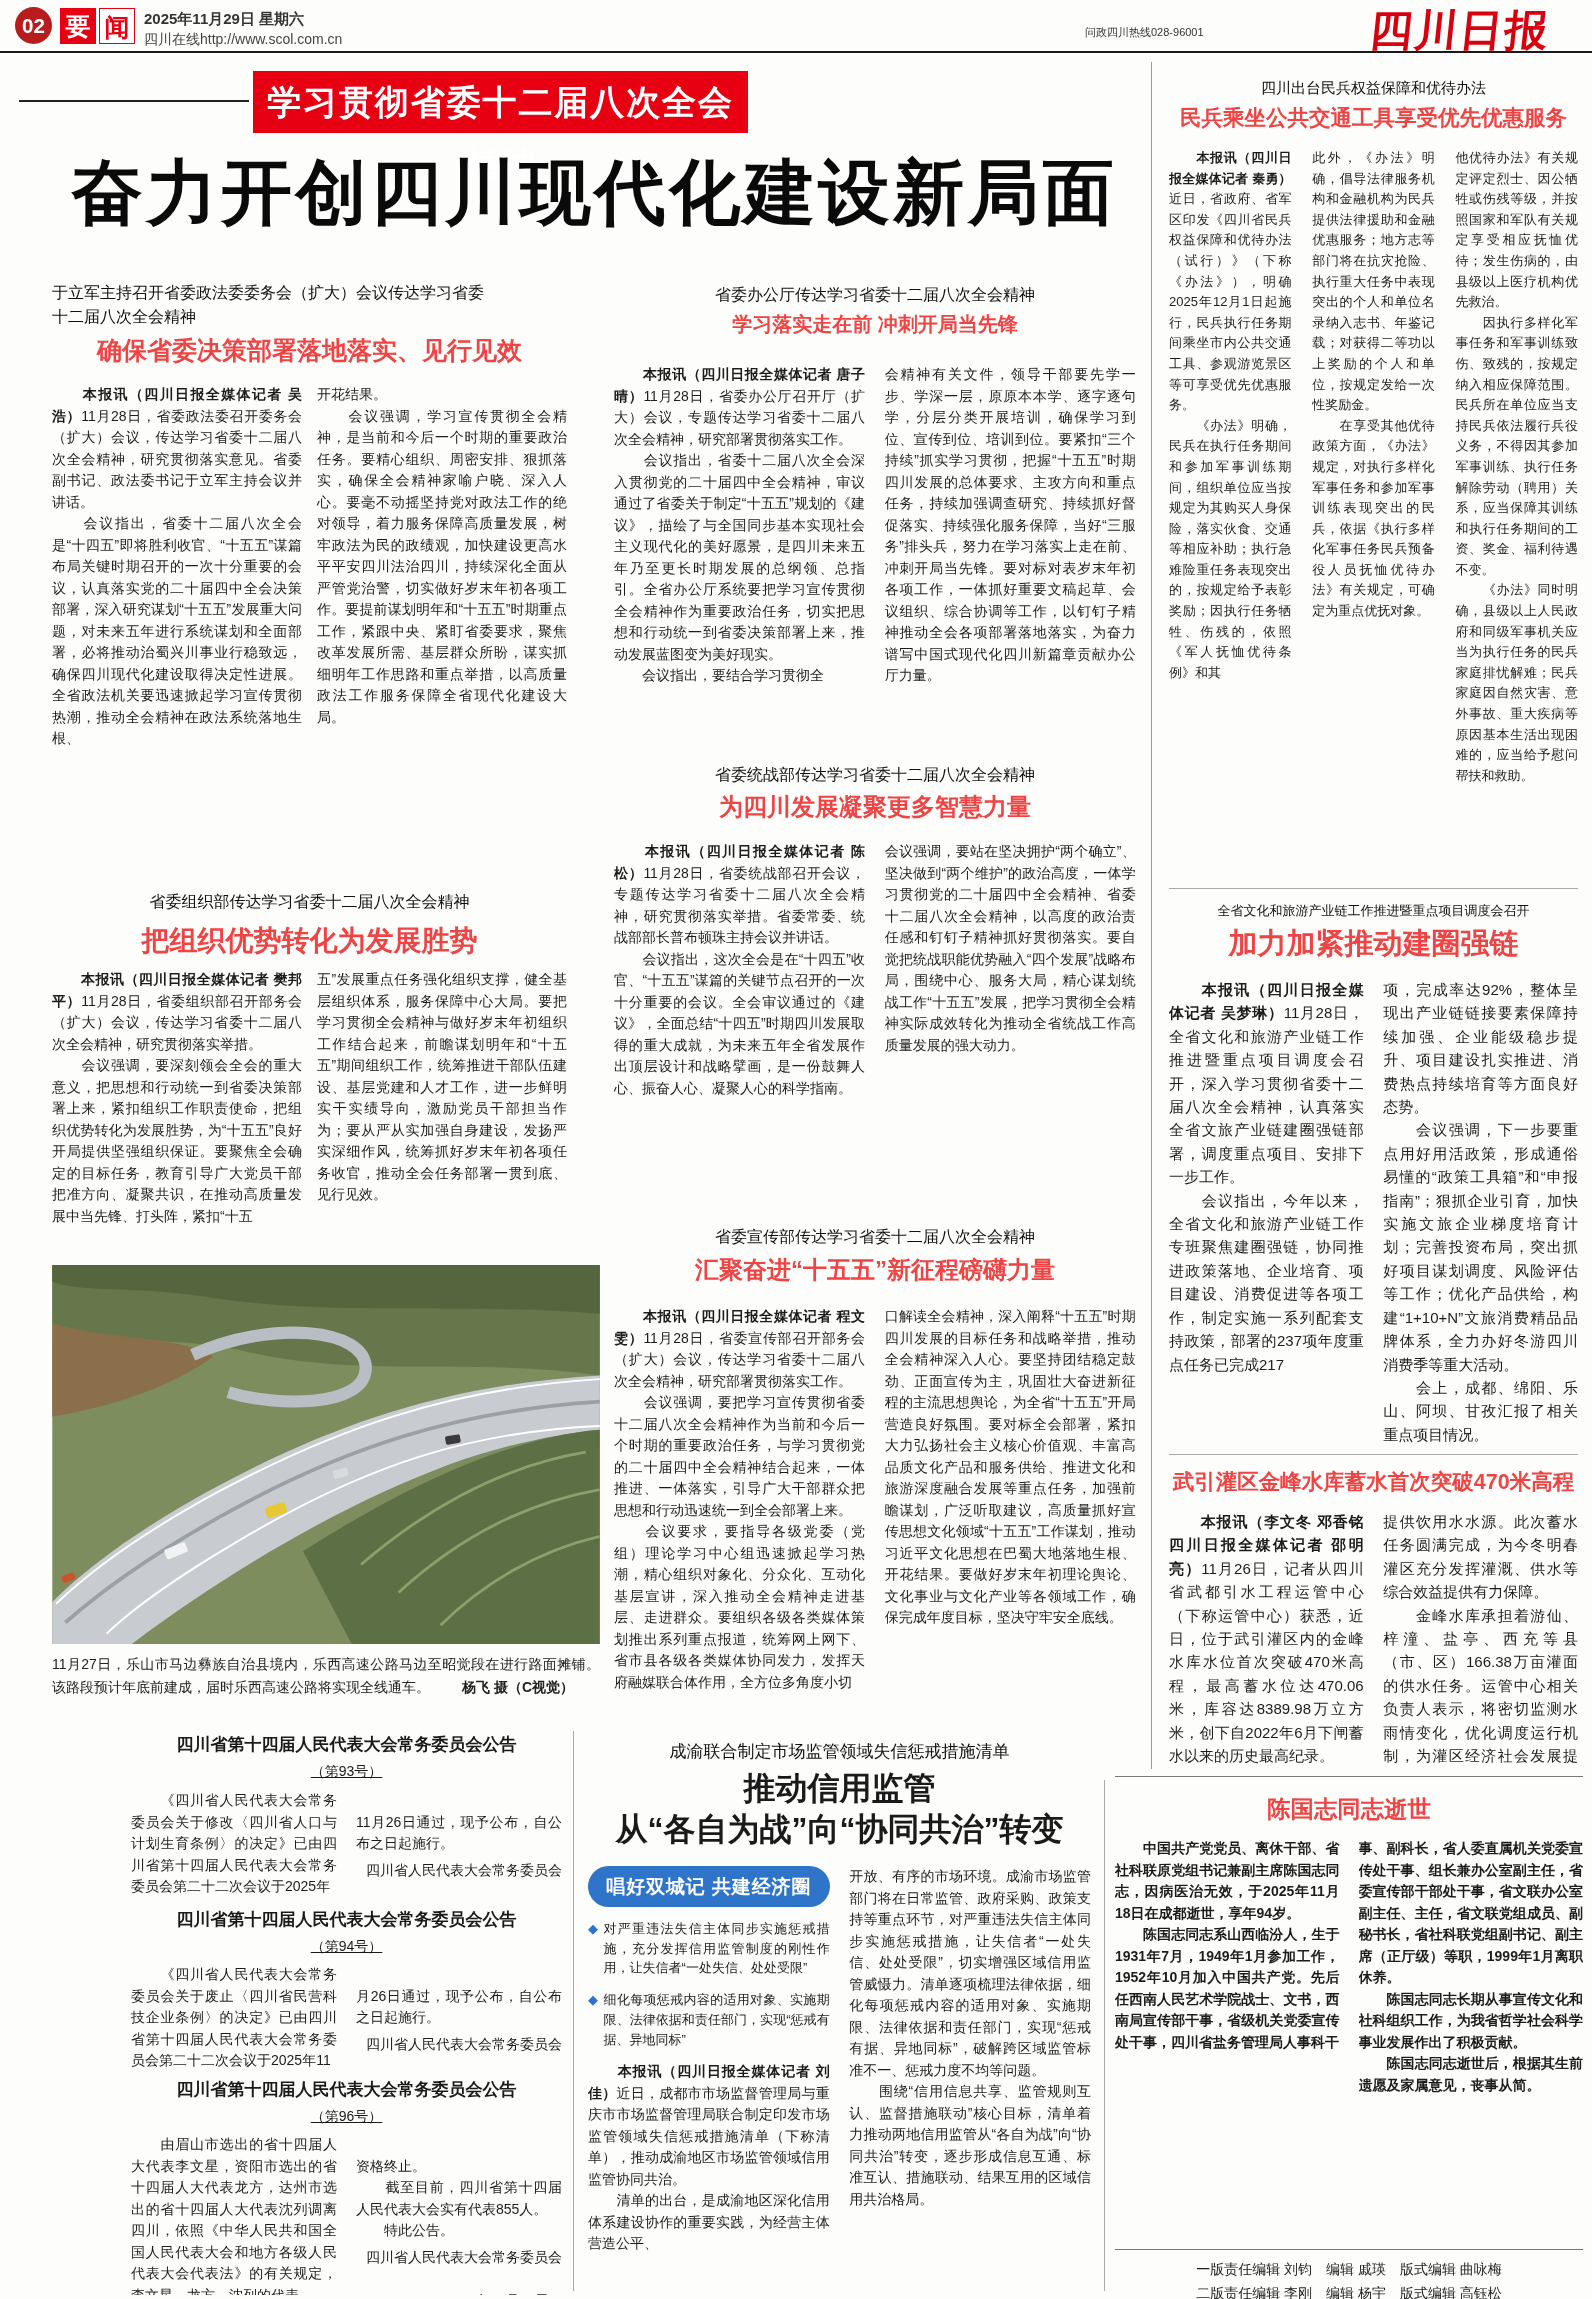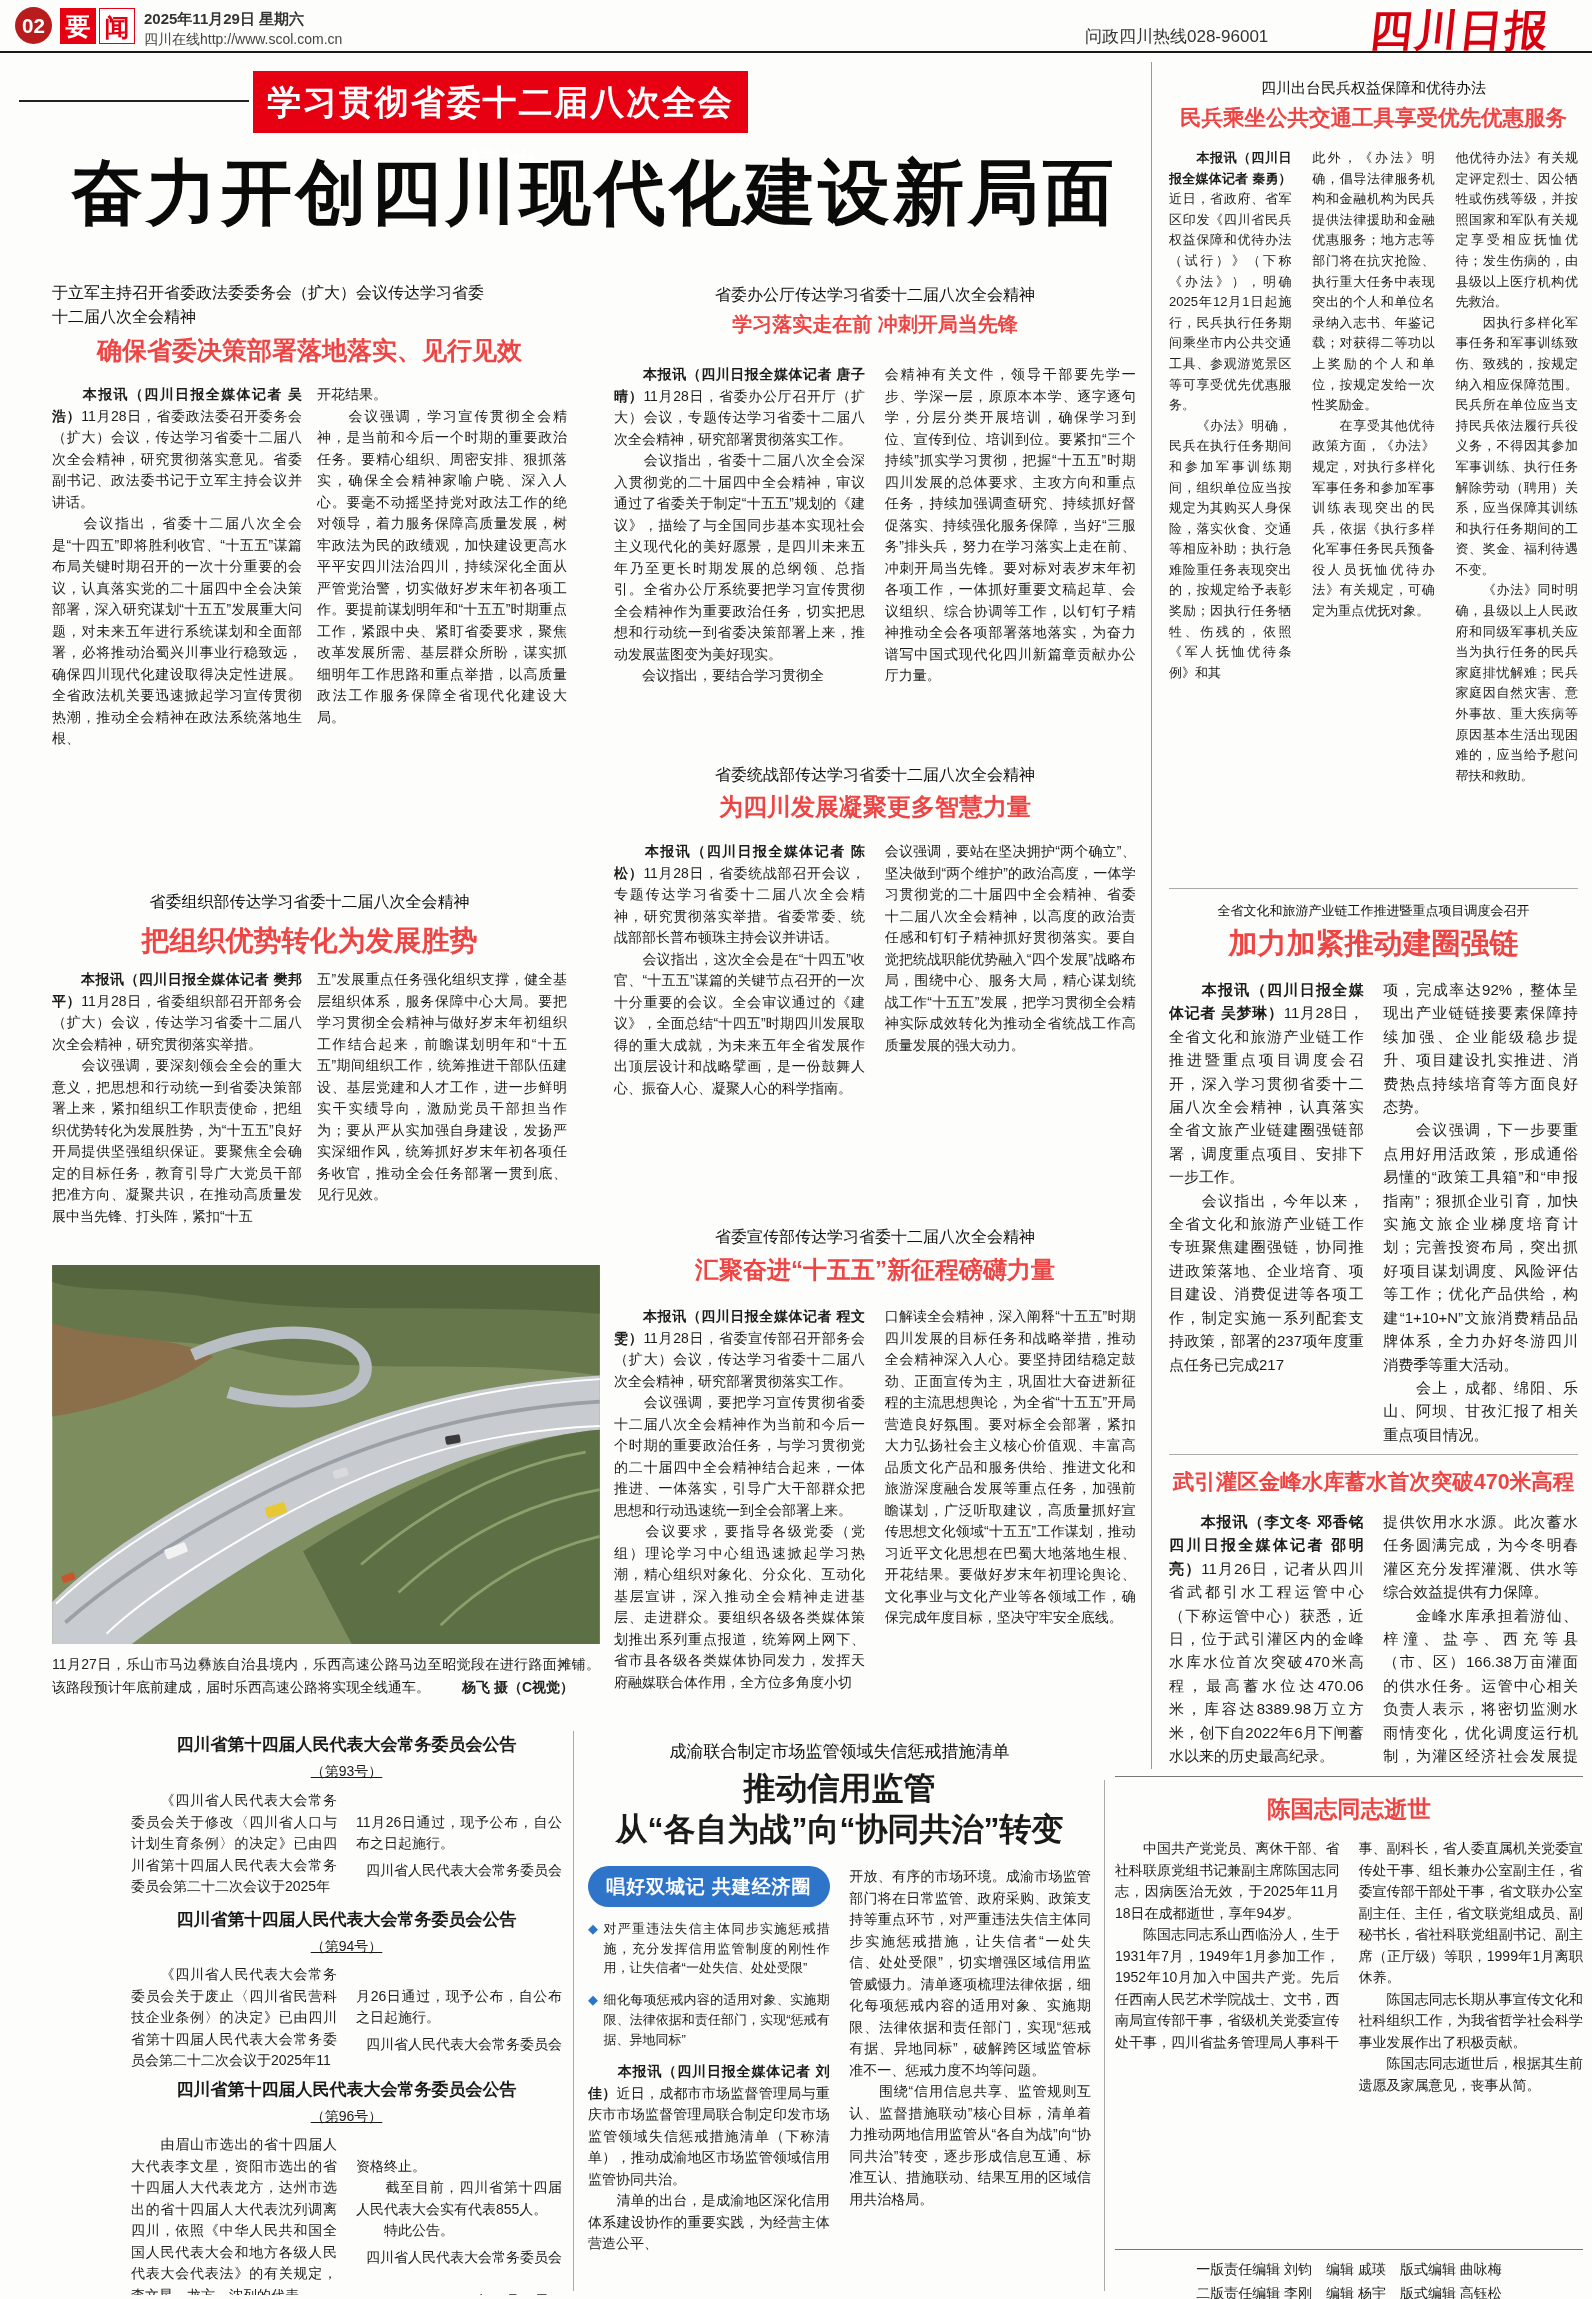--- a/index.html
+++ b/index.html
@@ -10,21 +10,21 @@
   .jus{text-align:justify;text-justify:inter-ideograph;}
   .pre{white-space:pre-line;}
   
   #pagenum{left:15px;top:6.6px;width:37px;height:37px;border-radius:50%;background:#b91c1c;
            color:#fff;font-size:20.6px;font-weight:bold;line-height:37px;text-align:center;}
   .secbox{width:36px;height:36px;top:7.5px;font-size:25px;font-weight:bold;line-height:36px;text-align:center;}
   #sec1{left:60px;background:#e60012;color:#fff;}
   #sec2{left:99px;background:#fff;color:#e60012;border:1.9px solid #e60012;box-sizing:border-box;}
   #hdrmeta{left:144px;top:7.5px;font-size:15px;color:#333;line-height:1.45;font-weight:600;}
   #hdrmeta .sub{font-weight:400;font-size:14px;color:#444;}
-  #hotline{left:1085px;top:25px;font-size:17px;color:#333;}
+  #hotline{left:1085px;top:25px;font-size:11px;color:#333;}
   #masthead{left:1370px;top:1.9px;font-size:43px;font-weight:900;color:#d6000f;
             transform:skewX(-6deg);letter-spacing:1.9px;}
   #hdr-rule{left:0;top:51px;width:1593px;height:1.9px;background:#1a1a1a;}
   
   #banner{left:253px;top:71px;width:495px;height:62px;background:#e60012;color:#fff;
           font-size:34px;font-weight:bold;line-height:62px;text-align:center;letter-spacing:1.9px;}
   #banner-rule{left:19px;top:100px;width:230px;height:1.9px;background:#222;}
   #headline{left:54px;top:146px;width:1081px;font-size:71px;font-weight:900;color:#0a0a0a;
             letter-spacing:3.7px;text-align:center;}
   .kick{font-size:16px;color:#111;line-height:1.5;}
@@ -92,21 +92,21 @@
          font-weight:bold;line-height:41px;text-align:center;letter-spacing:0.9px;}
   .bullet{display:flex;margin-top:12px;}
   .bmark{color:#2e74c9;font-size:13px;margin-right:5.6px;line-height:19.7px;}
   .btxt{font-size:13px;line-height:19.7px;color:#222;flex:1;}
   .cybody{font-size:14px;line-height:21.5px;margin-top:12px;color:#1c1c1c;}
   
   #vdiv-b2{left:1104px;top:1780px;width:0.9px;height:511px;background:#aaa;}
   #ob-rule{left:1115px;top:1776px;width:468px;height:0.9px;background:#777;}
   #obt{left:1115px;top:1793px;width:468px;font-size:23.4px;}
   #obb{left:1115px;top:1838px;width:468px;height:403px;gap:19px;}
-  #obb .bcol{width:225px;}
+  #obb .bcol{width:225px;font-weight:bold;}
   #ft-rule{left:1115px;top:2249px;width:468px;height:0.9px;background:#777;}
   #ft{left:1115px;top:2258px;width:468px;font-size:14px;line-height:1.7;color:#222;text-align:center;}
 </style>
 </head>
 <body>
 
 <div class="abs" id="pagenum">02</div>
 <div class="abs secbox" id="sec1">要</div>
 <div class="abs secbox" id="sec2">闻</div>
 <div class="abs" id="hdrmeta">

